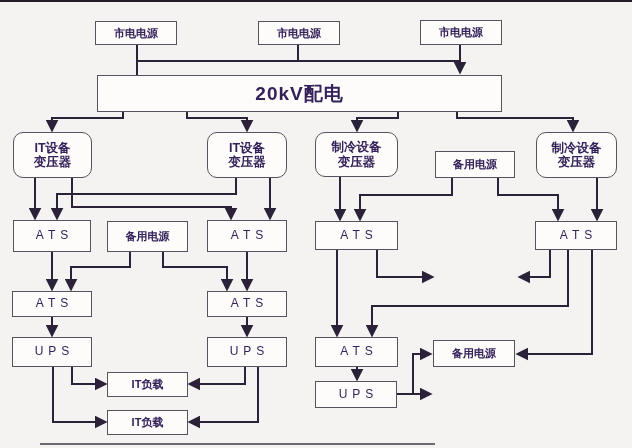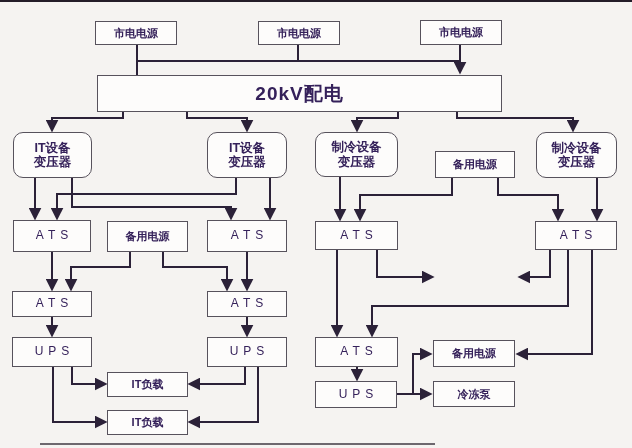--- a/index.html
+++ b/index.html
@@ -159,21 +159,18 @@
   <div class="node" style="left:433px;top:340px;width:82px;height:27px;">
     <span>备用电源</span>
   </div>
 
   <div class="node" style="left:107px;top:372px;width:81px;height:25px;">
     <span>IT负载</span>
   </div>
   <div class="node acr" style="left:315px;top:381px;width:82px;height:27px;">
     <span>UPS</span>
   </div>
-  <div class="node" style="left:433px;top:381px;width:82px;height:26px;">
-    <span>冷冻泵</span>
-  </div>
 
   <div class="node" style="left:107px;top:410px;width:81px;height:25px;">
     <span>IT负载</span>
   </div>
 
 </div>
 
 </body></html>

